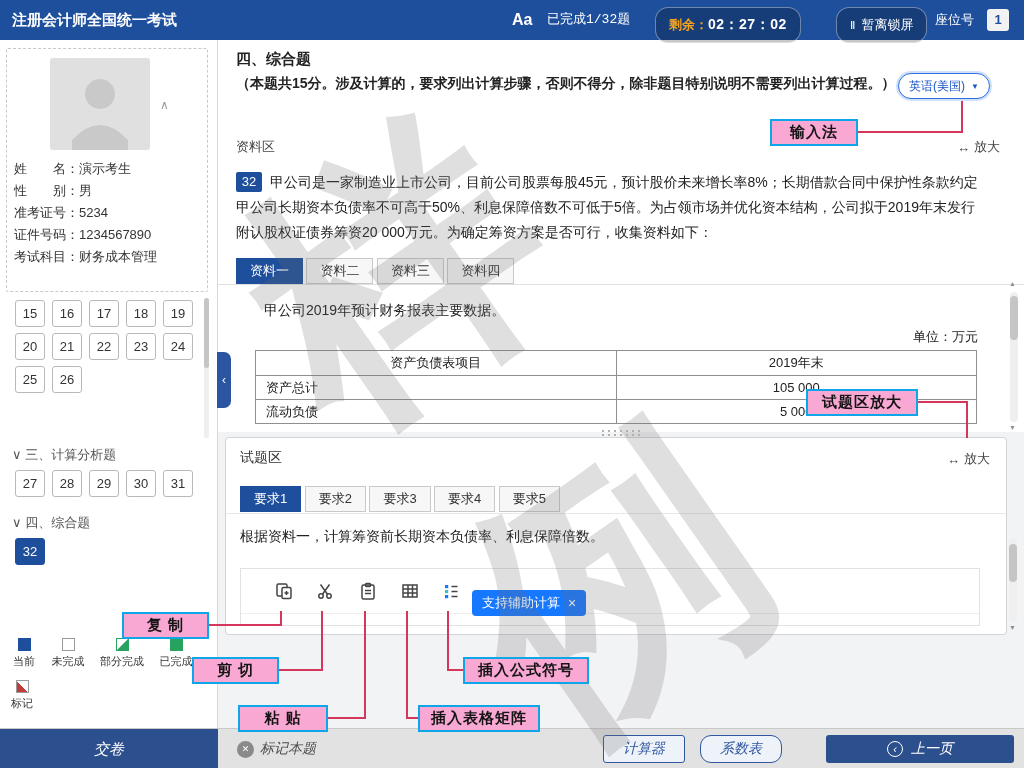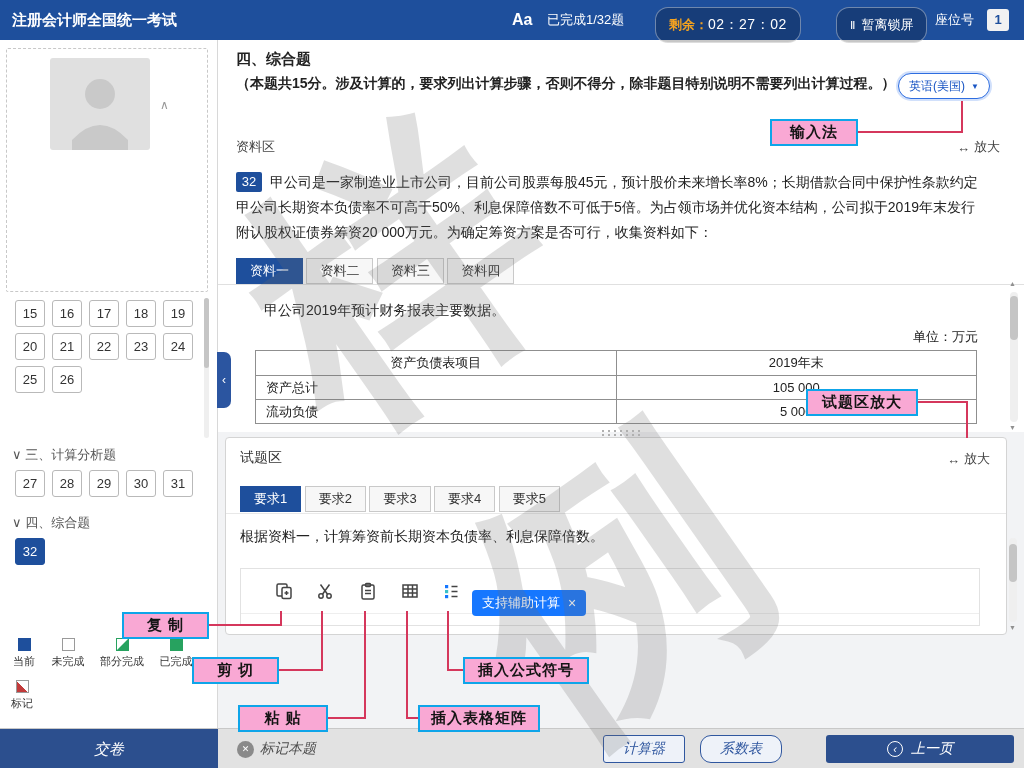--- a/index.html
+++ b/index.html
@@ -74,42 +74,49 @@
   .scrollarrow { position:absolute; font-size:7px; color:#909090; }
 </style>
 </head>
 <body>
 
 <div id="app">
 
   <div id="topbar">
     <div class="ab" style="left:12px;line-height:40px;font-size:15px;font-weight:bold;">注册会计师全国统一考试</div>
     <div class="ab" style="left:512px;line-height:40px;font-size:16px;font-weight:bold;cursor:pointer;">Aa</div>
-    <div class="ab" style="left:547px;line-height:40px;font-size:13px;">已完成1/32题</div>
+    <div class="ab" style="left:547px;line-height:40px;font-size:13px;font-family:Liberation Mono, monospace;">已完成1/32题</div>
     <div class="pill" style="left:655px;">
       <span style="color:#f5a31f;font-weight:bold;">剩余：</span>
-      <span style="font-weight:normal;font-size:14px;letter-spacing:.5px;">02：27：02</span>
+      <span style="font-weight:bold;font-size:14px;letter-spacing:.5px;">02：27：02</span>
     </div>
     <div class="pill" style="left:836px;cursor:pointer;">
       <span style="font-size:11px;margin-right:6px;">Ⅱ</span>
       <span>暂离锁屏</span>
     </div>
     <div class="ab" style="left:935px;line-height:40px;font-size:13px;">座位号</div>
     <div class="ab" style="left:987px;top:9px;width:22px;height:22px;background:#f2f2f2;border-radius:3px;color:#1e4f9c;font-weight:bold;font-size:13px;text-align:center;line-height:22px;">1</div>
   </div>
 
   <div id="sidebar">
     <div class="ab" style="left:6px;top:8px;width:202px;height:244px;border:1px dashed #c8c8c8;border-radius:2px;"></div>
     <div class="ab" style="left:50px;top:18px;width:100px;height:92px;background:#e0e0e0;border-radius:3px;overflow:hidden;">
       <svg width="100" height="92" viewBox="0 0 100 92">
         <circle cx="50" cy="36" r="15" fill="#c9c9c9"></circle>
         <path d="M22 82 q28 -30 56 0 v10 h-56 z" fill="#c9c9c9"></path>
       </svg>
     </div>
     <div class="ab" style="left:160px;top:58px;color:#999;font-size:12px;cursor:pointer;">∧</div>
+    <div class="ab" style="left:14px;top:118px;">
+      <div class="inforow"><span>姓　　名：</span><span>演示考生</span></div>
+      <div class="inforow"><span>性　　别：</span><span>男</span></div>
+      <div class="inforow"><span>准考证号：</span><span>5234</span></div>
+      <div class="inforow"><span>证件号码：</span><span>1234567890</span></div>
+      <div class="inforow"><span>考试科目：</span><span>财务成本管理</span></div>
+    </div>
 
     <div class="qcell" style="left:15px;top:260px;">15</div>
     <div class="qcell" style="left:52px;top:260px;">16</div>
     <div class="qcell" style="left:89px;top:260px;">17</div>
     <div class="qcell" style="left:126px;top:260px;">18</div>
     <div class="qcell" style="left:163px;top:260px;">19</div>
     <div class="qcell" style="left:15px;top:293px;">20</div>
     <div class="qcell" style="left:52px;top:293px;">21</div>
     <div class="qcell" style="left:89px;top:293px;">22</div>
     <div class="qcell" style="left:126px;top:293px;">23</div>

